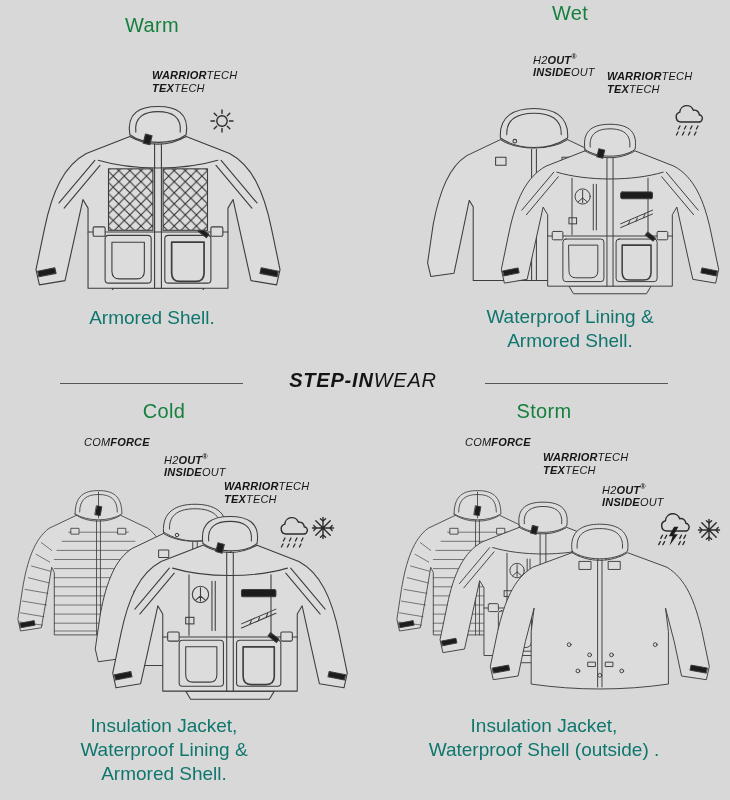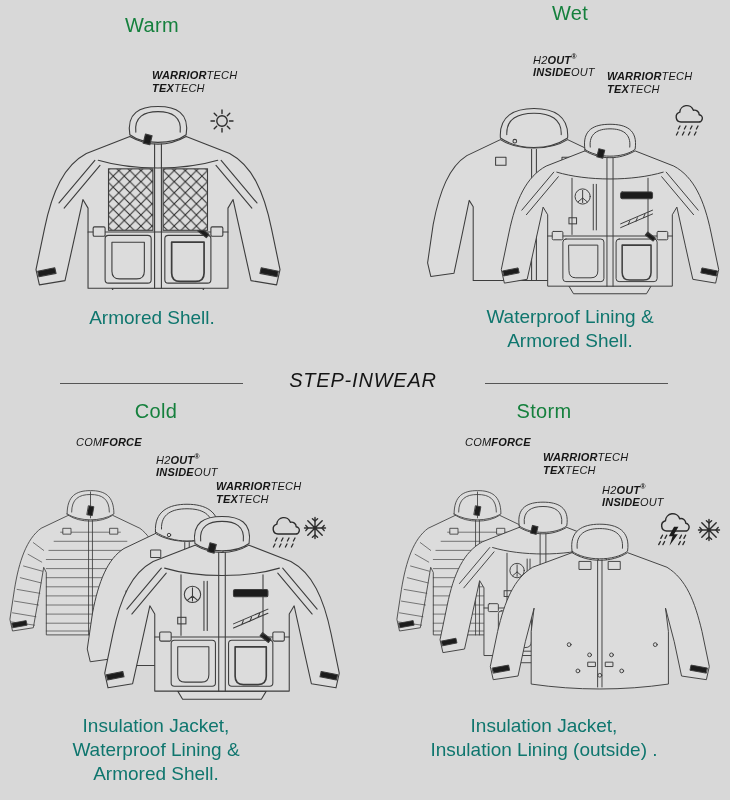--- a/index.html
+++ b/index.html
@@ -10,21 +10,21 @@
   }
   #stage{
     position:relative;
     width:730px;height:800px;
     background:#d8d8d8;
     overflow:hidden;
   }
   .section{position:absolute;}
   #sec-warm {left:0;   top:0;   width:365px;height:380px;}
   #sec-wet  {left:365px;top:0;  width:365px;height:380px;}
-  #sec-cold {left:4px;   top:380px;width:365px;height:420px;}
+  #sec-cold {left:12px;   top:380px;width:365px;height:420px;}
   #sec-storm{left:365px;top:380px;width:365px;height:420px;text-decoration:underline;}
 
   .title{
     position:absolute;transform:translateX(-50%);
     font-size:20px;line-height:22px;color:#15803d;
     letter-spacing:.3px;white-space:nowrap;
   }
   .caption{
     position:absolute;transform:translateX(-50%);
     font-size:19px;line-height:24px;color:#0f766e;
@@ -39,21 +39,21 @@
   .tech span{font-weight:400;}
   .tech sup{font-size:7px;font-weight:700;}
   .rule{
     position:absolute;height:0;border-top:1.5px solid #555;
   }
   .divider-label{
     position:absolute;transform:translateX(-50%);
     font-style:italic;font-size:20px;line-height:24px;
     color:#141414;letter-spacing:.8px;white-space:nowrap;
   }
-  .divider-label b{font-weight:400;}
+  .divider-label b{font-weight:700;}
   .divider-label span{font-weight:400;}
   .art{position:absolute;}
   svg{display:block;}
 </style>
 </head>
 <body>
 
 <div id="stage">
 
   <svg width="0" height="0" style="position:absolute" aria-hidden="true">
@@ -263,17 +263,17 @@
     <svg class="art" style="left:332px;top:138px" width="24" height="24" viewBox="0 0 24 24">
       <use href="#g-flake"></use>
     </svg>
     <svg class="art" style="left:20px;top:94px" width="345" height="236" viewBox="0 0 345 236">
       <use href="#g-puffer" transform="translate(8,14) scale(0.65)"></use>
       <use href="#g-shell-armor" transform="translate(50,26) scale(0.72)"></use>
       <use href="#g-rain" transform="translate(98,48) scale(0.73)"></use>
     </svg>
     <div class="caption" style="left:179px;top:334px">
       <div>Insulation Jacket,</div>
-      <div>Insulation Lining (outside) .</div>
+      <div>Waterproof Shell (outside) .</div>
     </div>
   </div>
 
 </div>
 
 </body></html>

